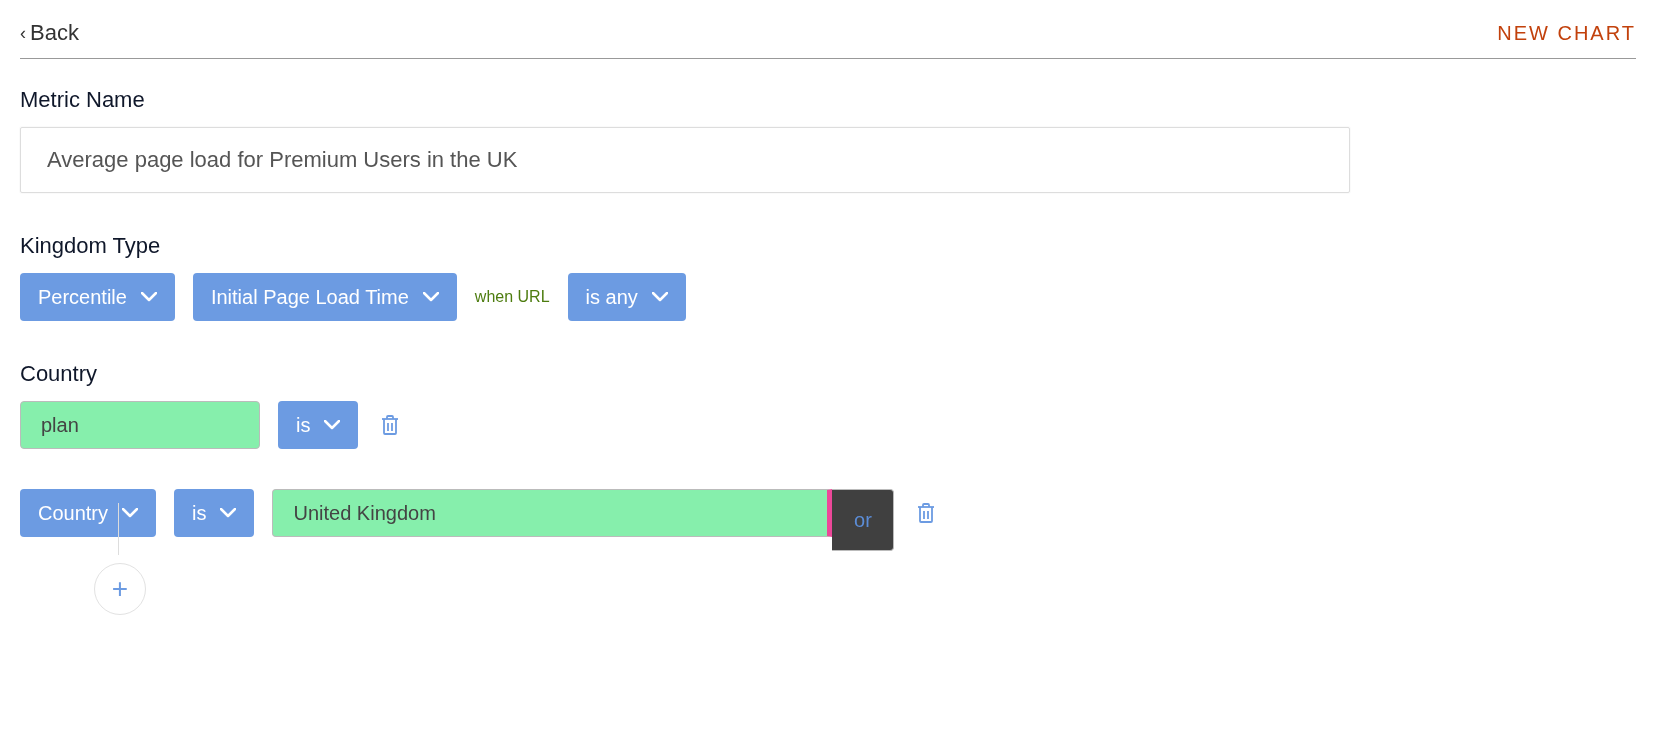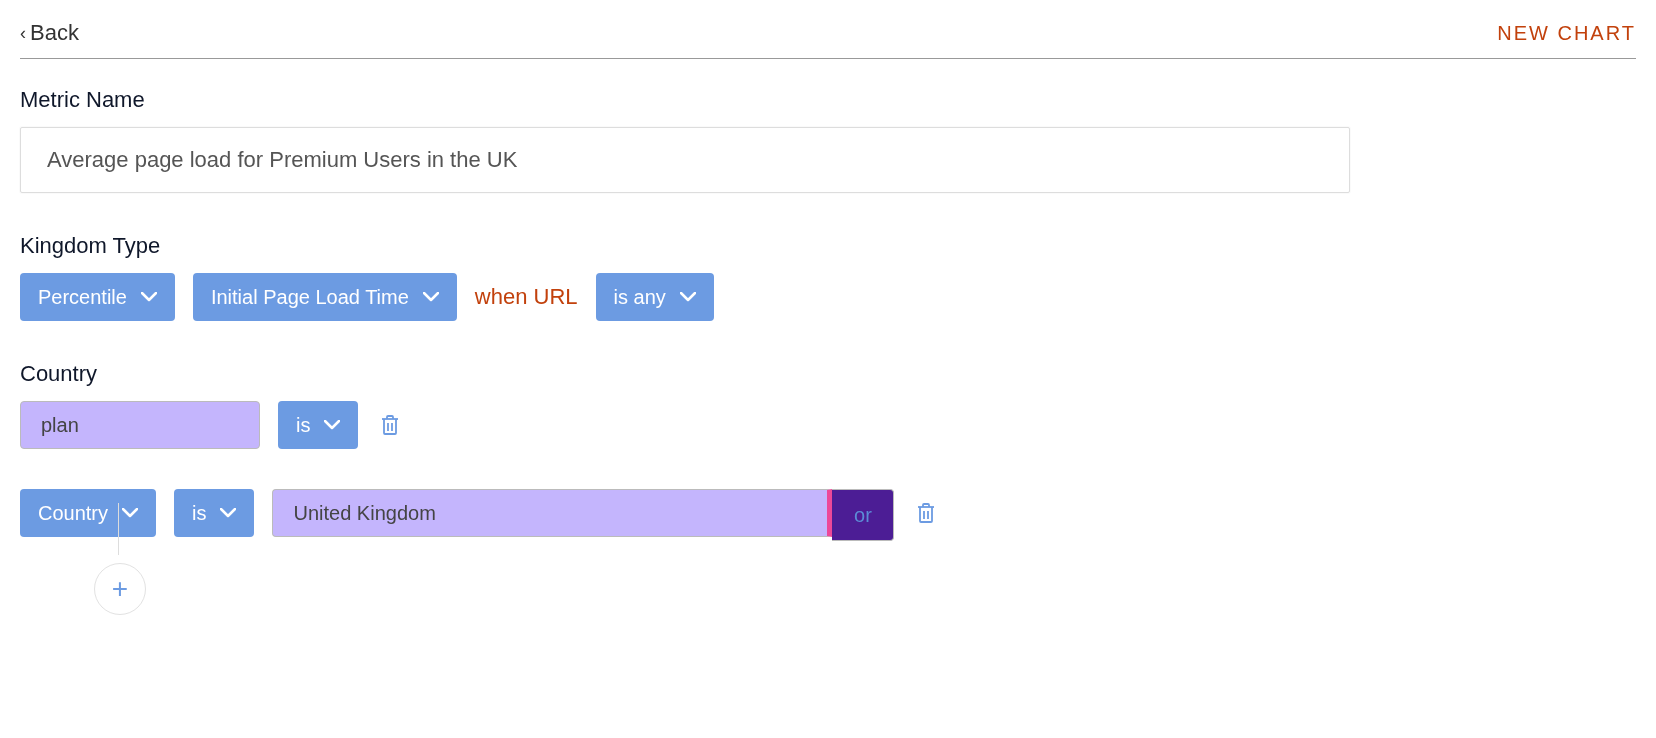--- a/index.html
+++ b/index.html
@@ -79,51 +79,51 @@
     font-size: 20px;
     display: inline-flex;
     align-items: center;
     gap: 14px;
     cursor: pointer;
   }
   .dropdown-btn .chev-down {
     display: inline-flex;
   }
   .static-text {
-    font-size: 22px;
-    color: #c2410c;
+    font-size: 16px;
+    color: #4d7c0f;
   }
   .text-input {
     height: 48px;
     border: 1px solid #bbb;
     border-radius: 4px;
     padding: 0 20px;
     font-size: 20px;
     color: #444;
-    background: #c4b5fd;
+    background: #86efac;
   }
   .input-plan { width: 240px; }
   .input-premium { width: 630px; }
   .country-group {
     display: flex;
     align-items: stretch;
     height: 48px;
   }
   .input-country {
     width: 560px;
     border-radius: 4px 0 0 4px;
     border-right: 5px solid #ec4899;
   }
   .or-btn {
     width: 62px;
-    height: 52px;
+    height: 62px;
     border: 1px solid #bbb;
     border-left: none;
     border-radius: 0 4px 4px 0;
-    background: #4c1d95;
+    background: #404040;
     color: #5b8cd6;
     font-size: 20px;
     cursor: pointer;
   }
   .trash-btn {
     background: none;
     border: none;
     cursor: pointer;
     color: #6c9be2;
     padding: 4px;

